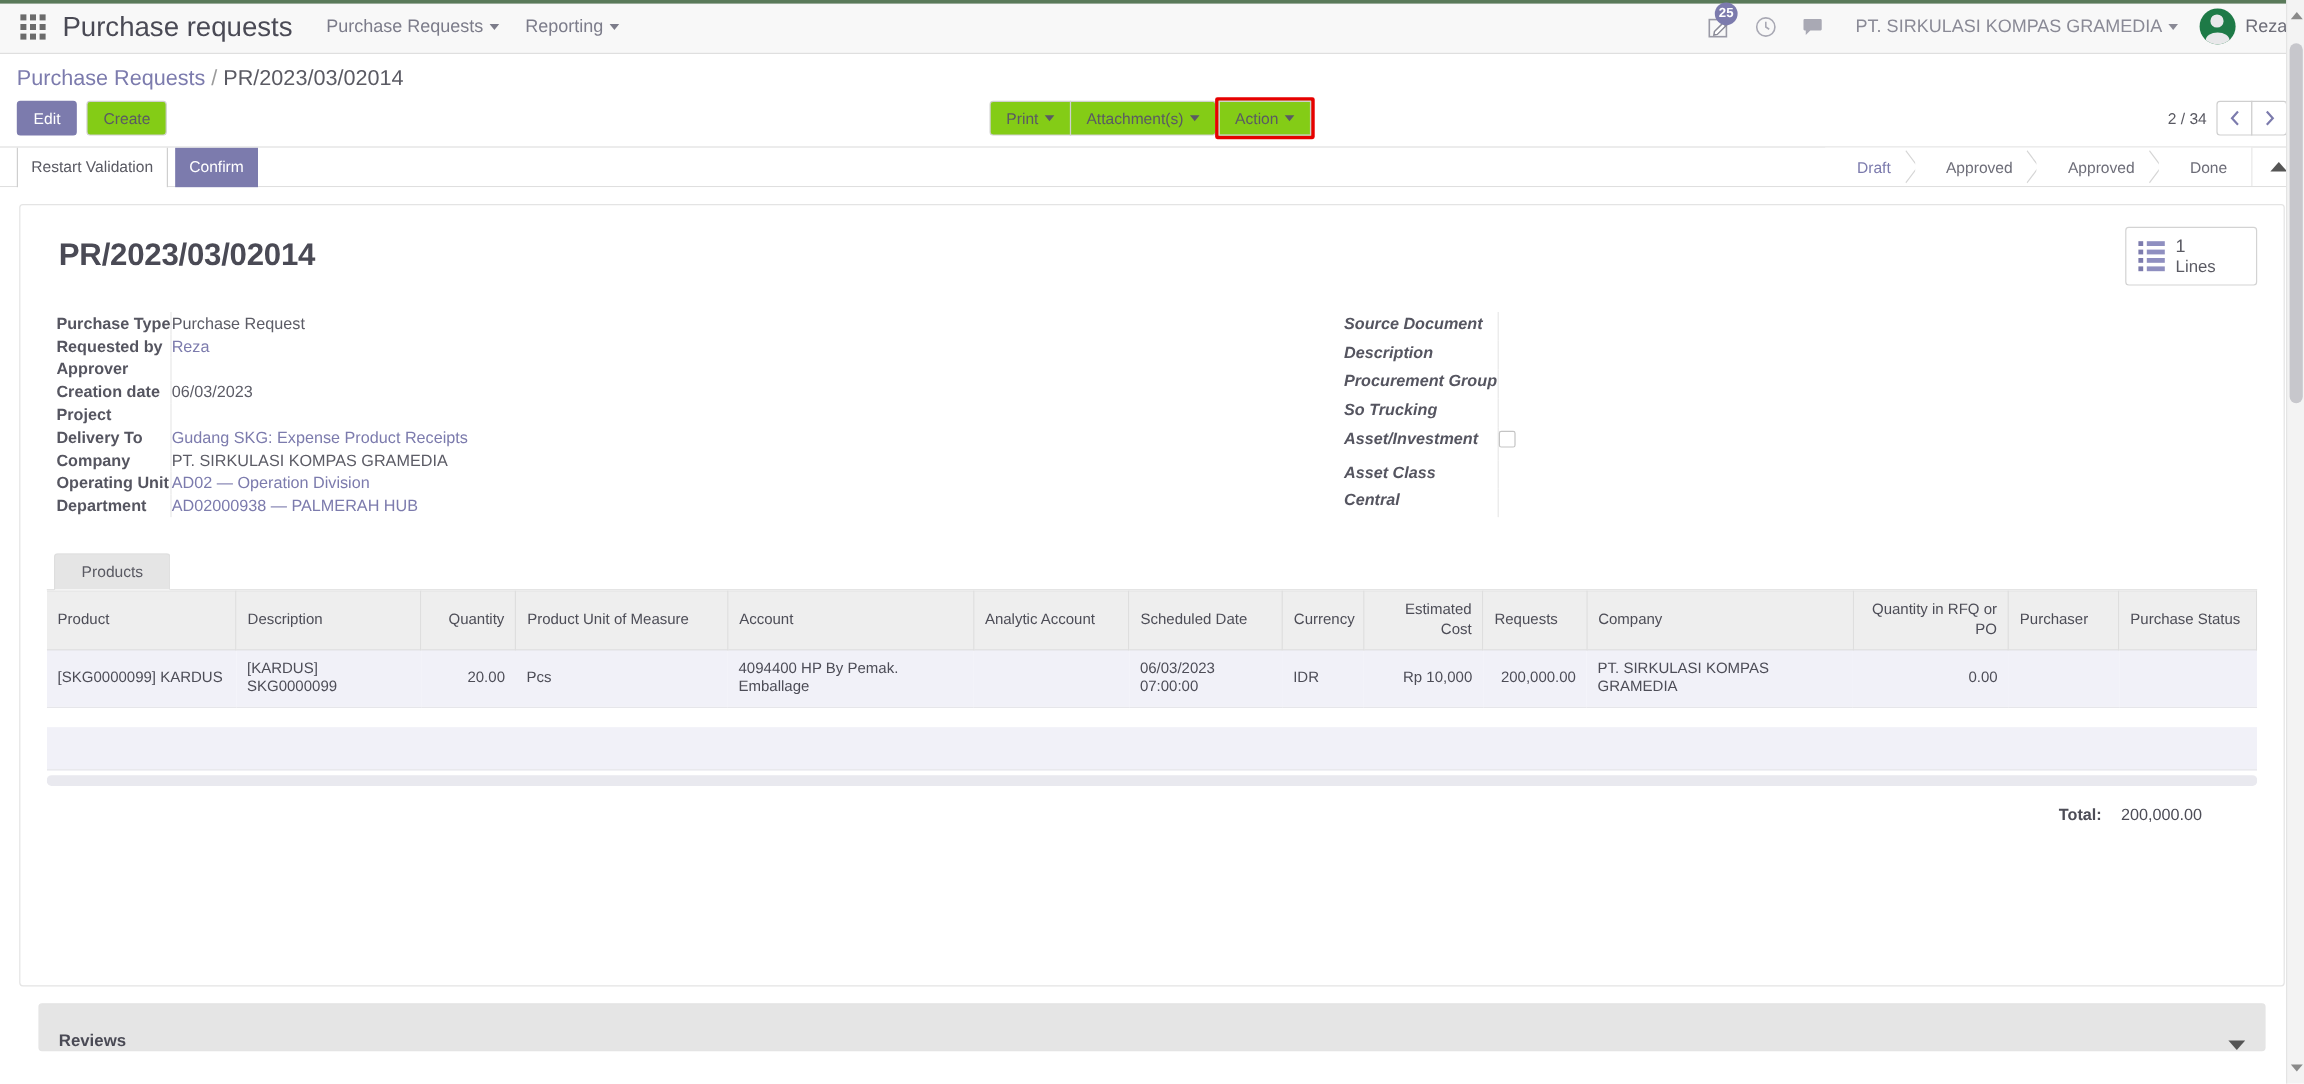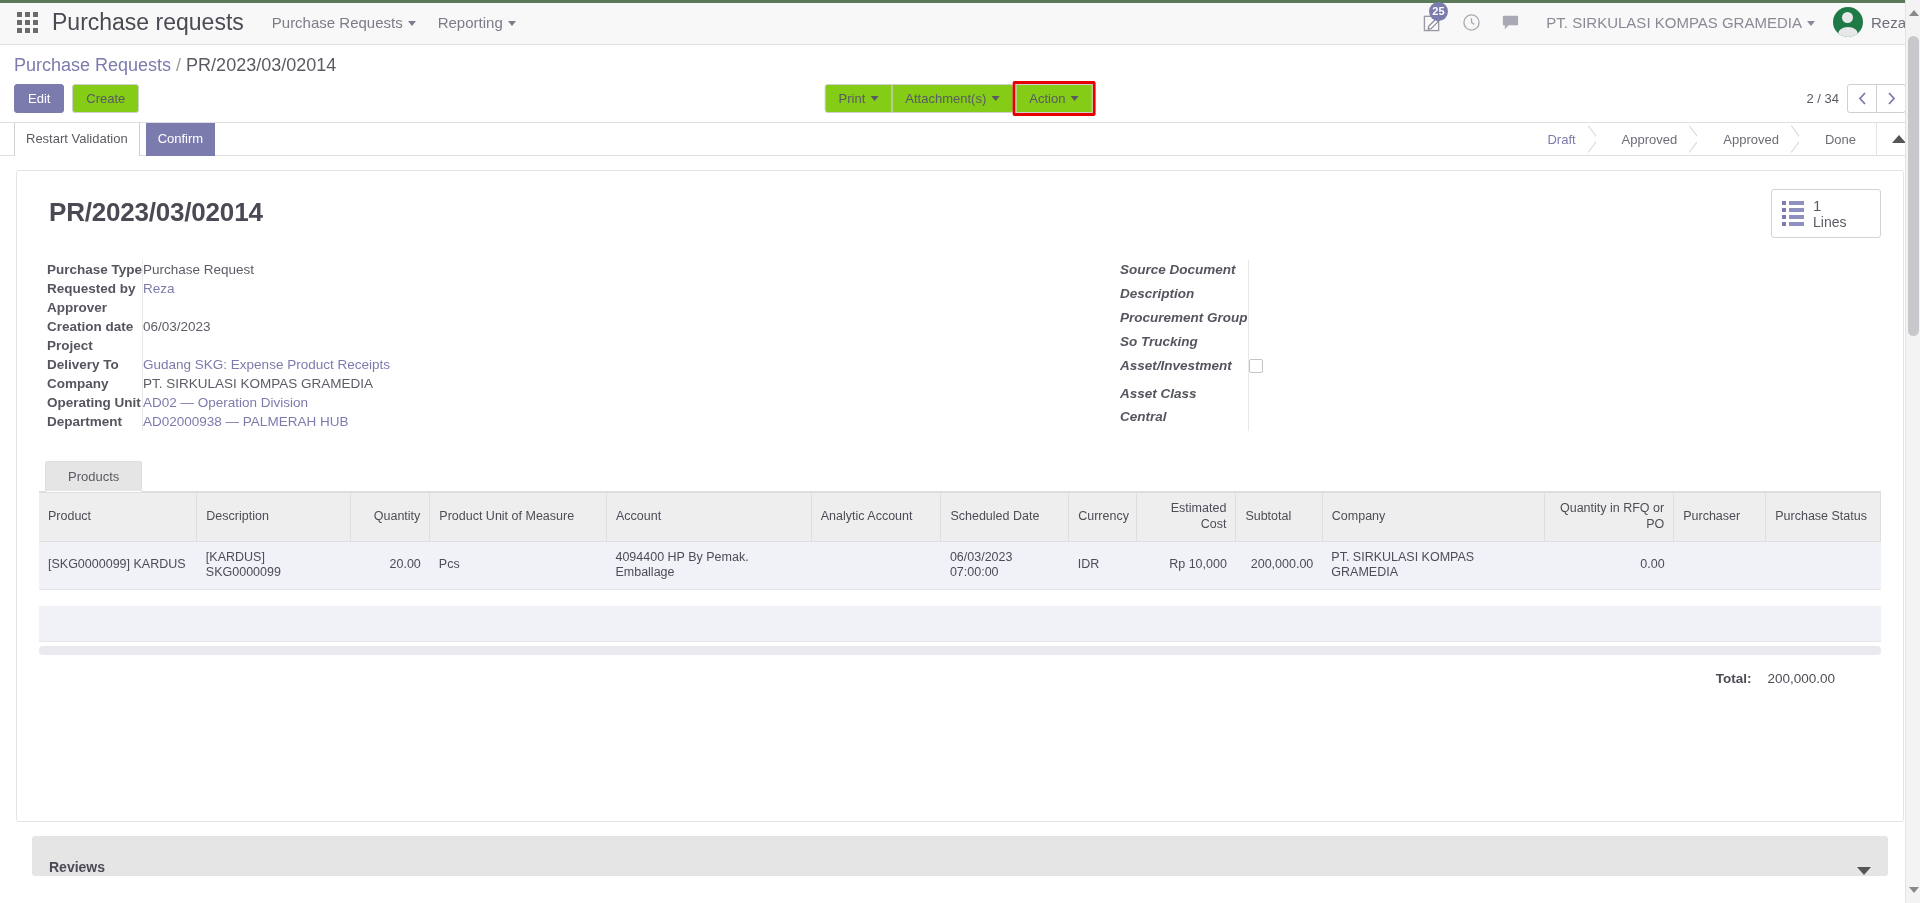--- a/index.html
+++ b/index.html
@@ -731,21 +731,21 @@
             <tr>
               <th>Product</th>
               <th>Description</th>
               <th class="num">Quantity</th>
               <th>Product Unit of Measure</th>
               <th>Account</th>
               <th>Analytic Account</th>
               <th>Scheduled Date</th>
               <th>Currency</th>
               <th class="num">Estimated Cost</th>
-              <th>Subtotal</th>
+              <th>Requests</th>
               <th>Company</th>
               <th class="num">Quantity in RFQ or PO</th>
               <th>Purchaser</th>
               <th>Purchase Status</th>
             </tr>
           </thead>
           <tbody>
             <tr>
               <td>[SKG0000099] KARDUS</td>
               <td>[KARDUS] SKG0000099</td>

